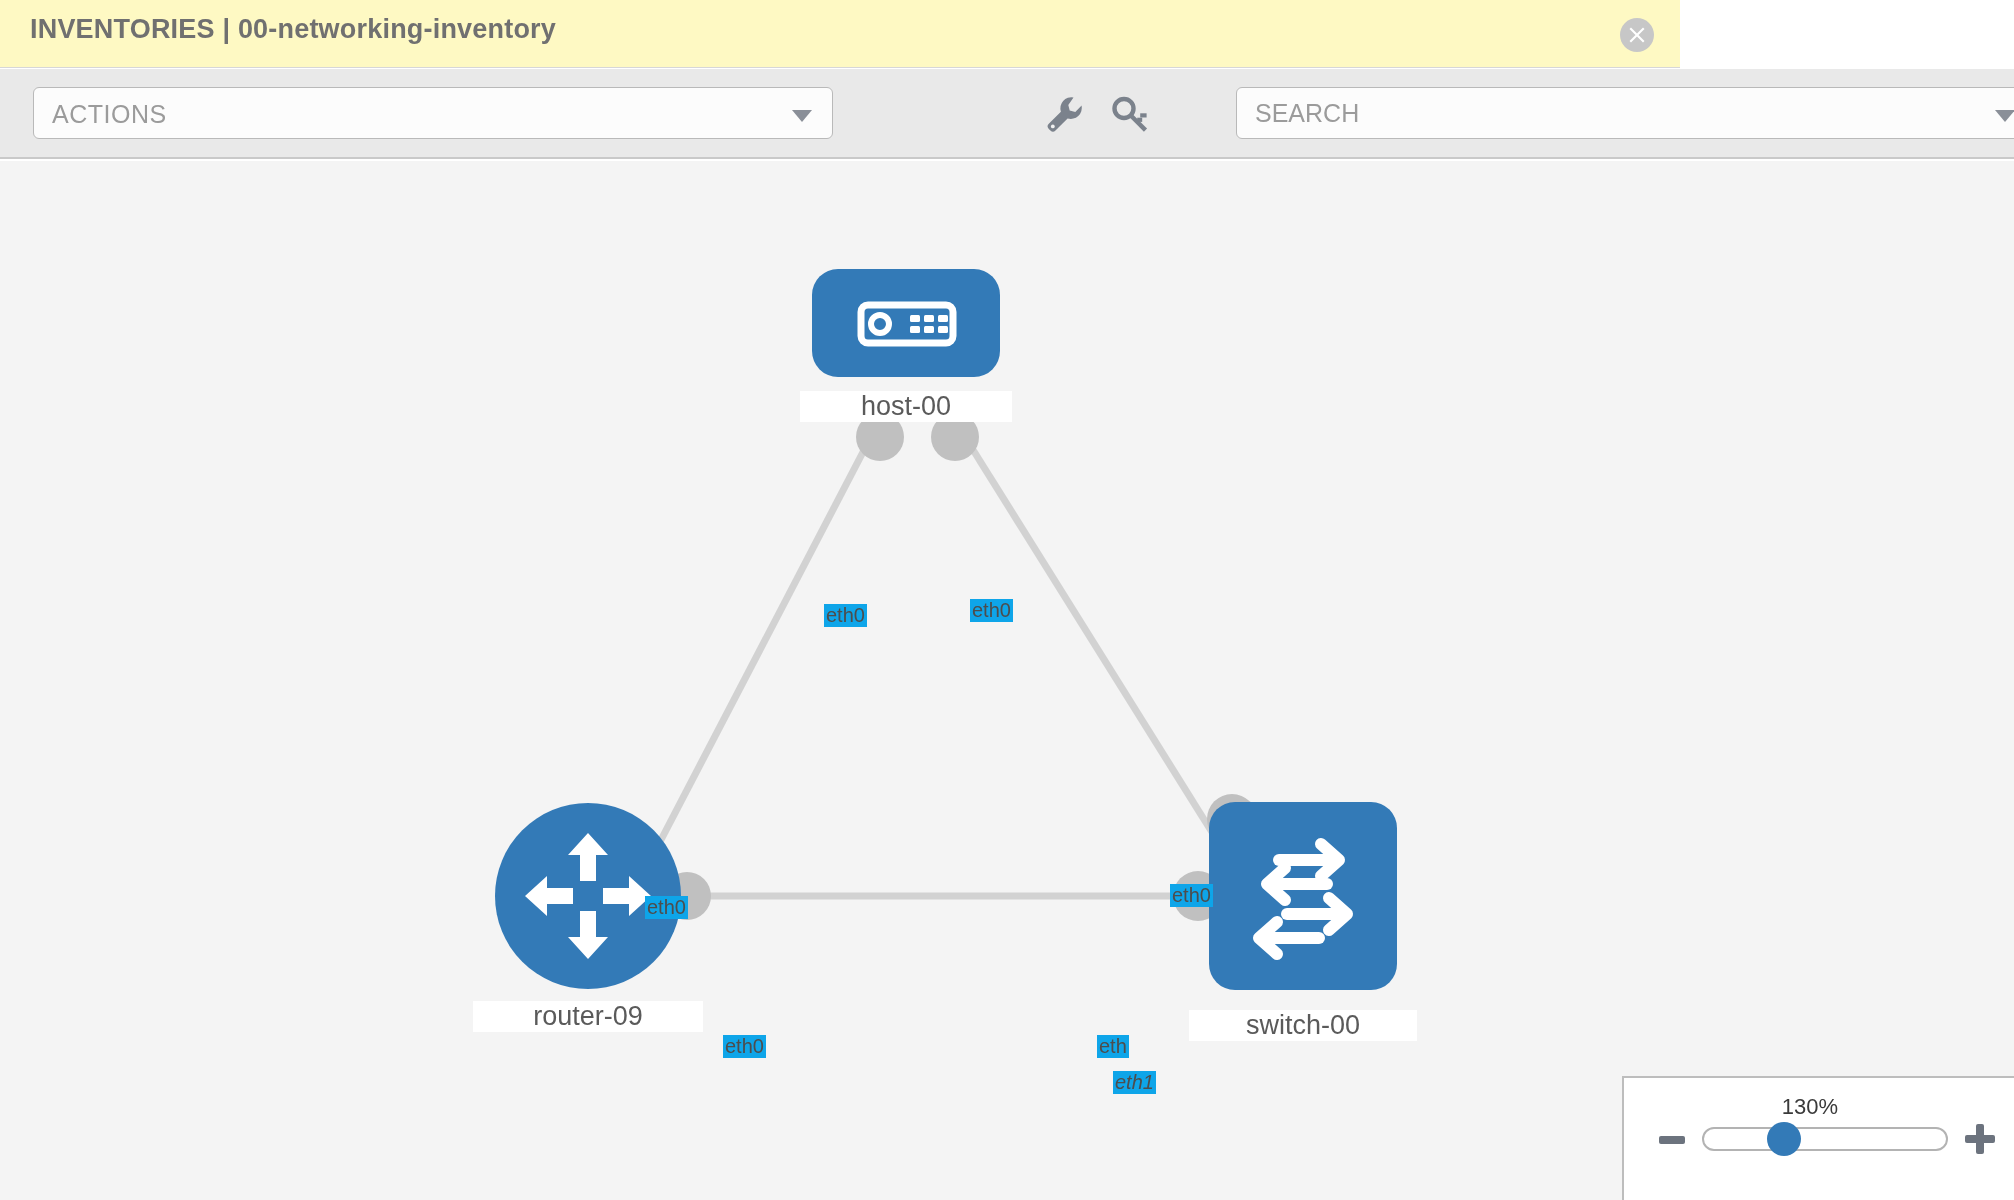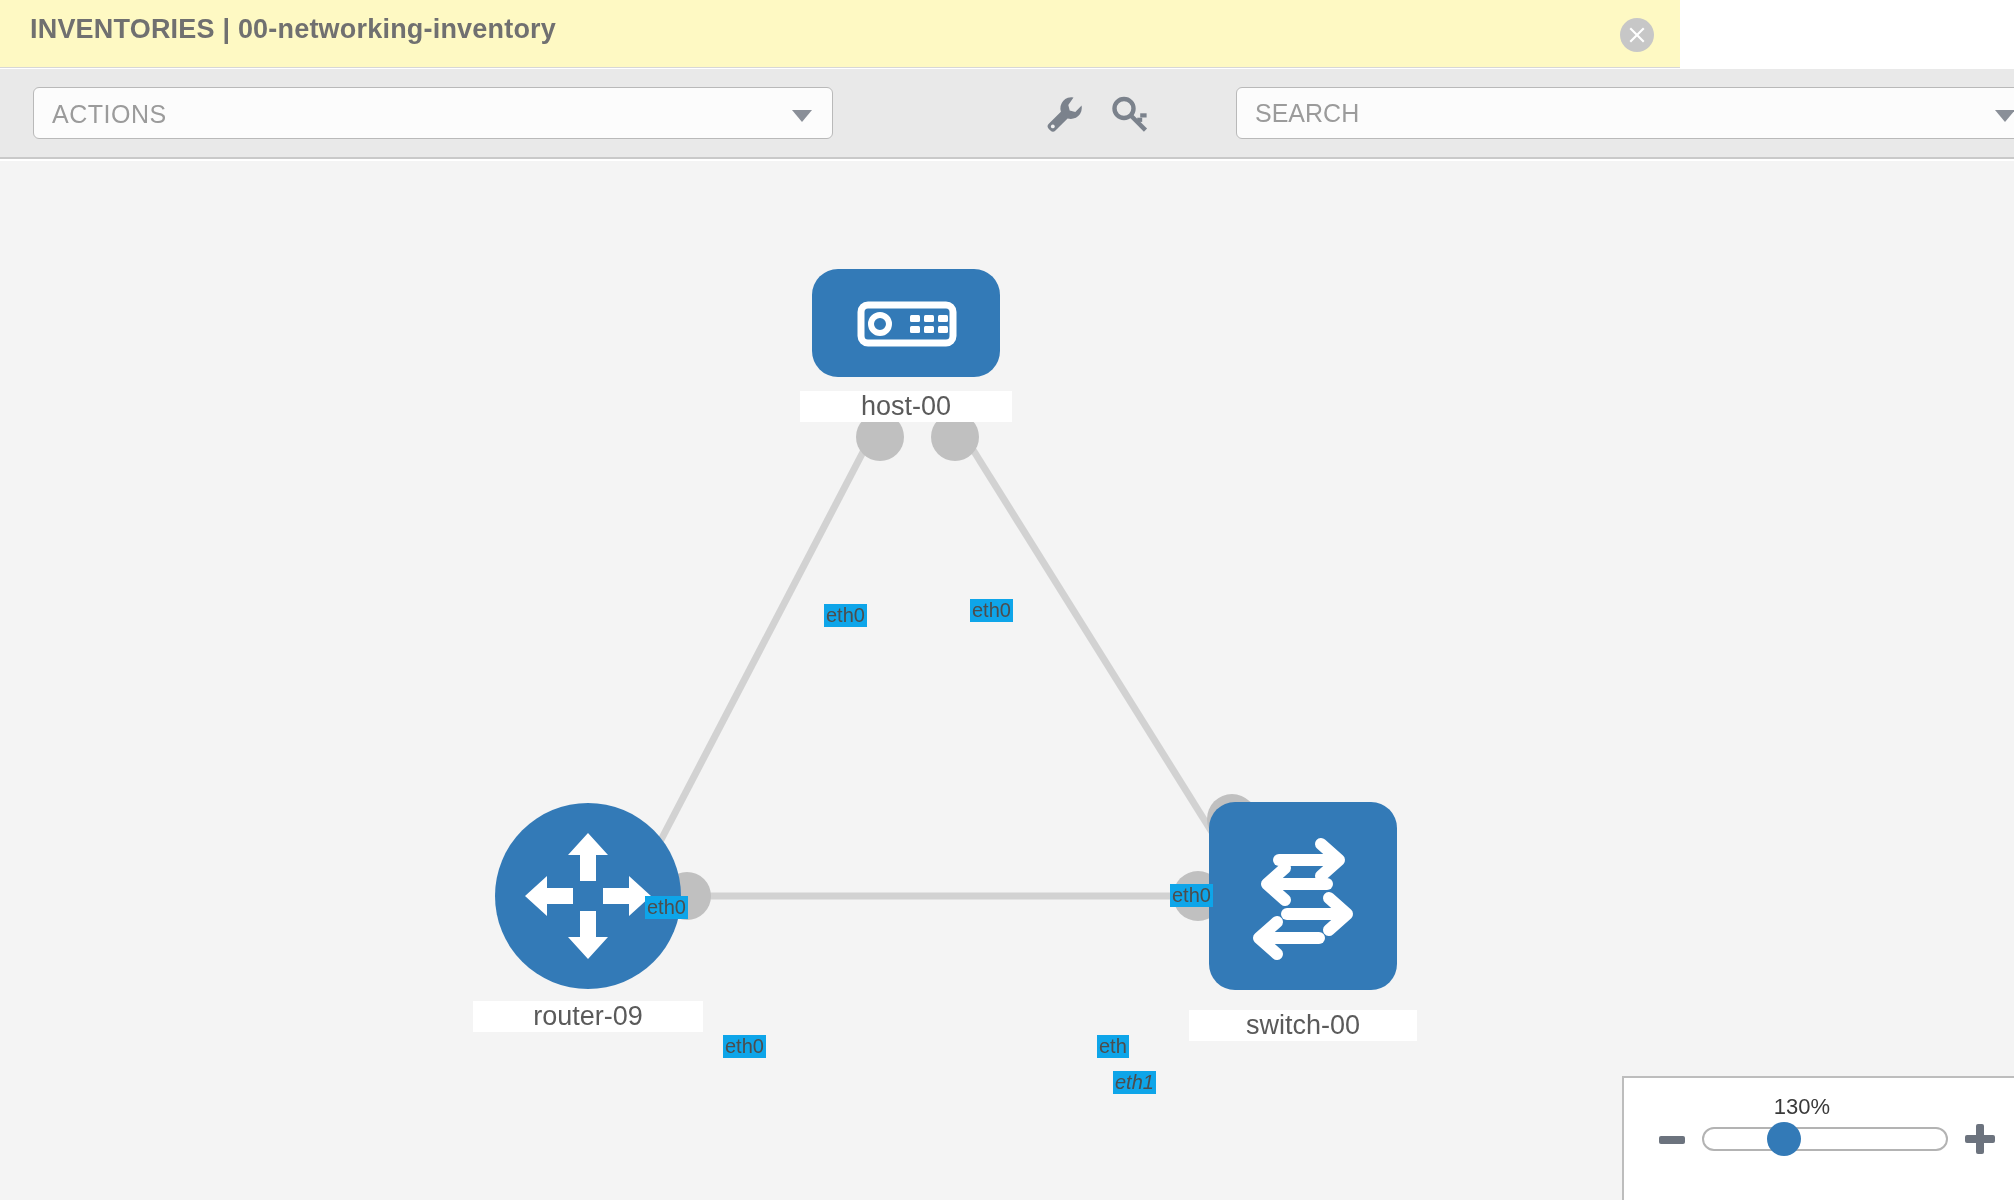--- a/index.html
+++ b/index.html
@@ -162,21 +162,21 @@
     position: absolute;
     left: 1622px; top: 1076px;
     width: 392px; height: 124px;
     background: #ffffff;
     border: 2px solid #bdbdbd;
     border-right: none;
     border-bottom: none;
   }
   .zoom-level {
     position: absolute;
-    left: 8px; top: 16px;
+    left: 16px; top: 16px;
     width: 340px;
     text-align: center;
     font-size: 22px;
     color: #3a3a3a;
   }
   .zoom-minus {
     position: absolute;
     left: 35px; top: 58px;
     width: 26px; height: 8px;
     background: #6c737e;

